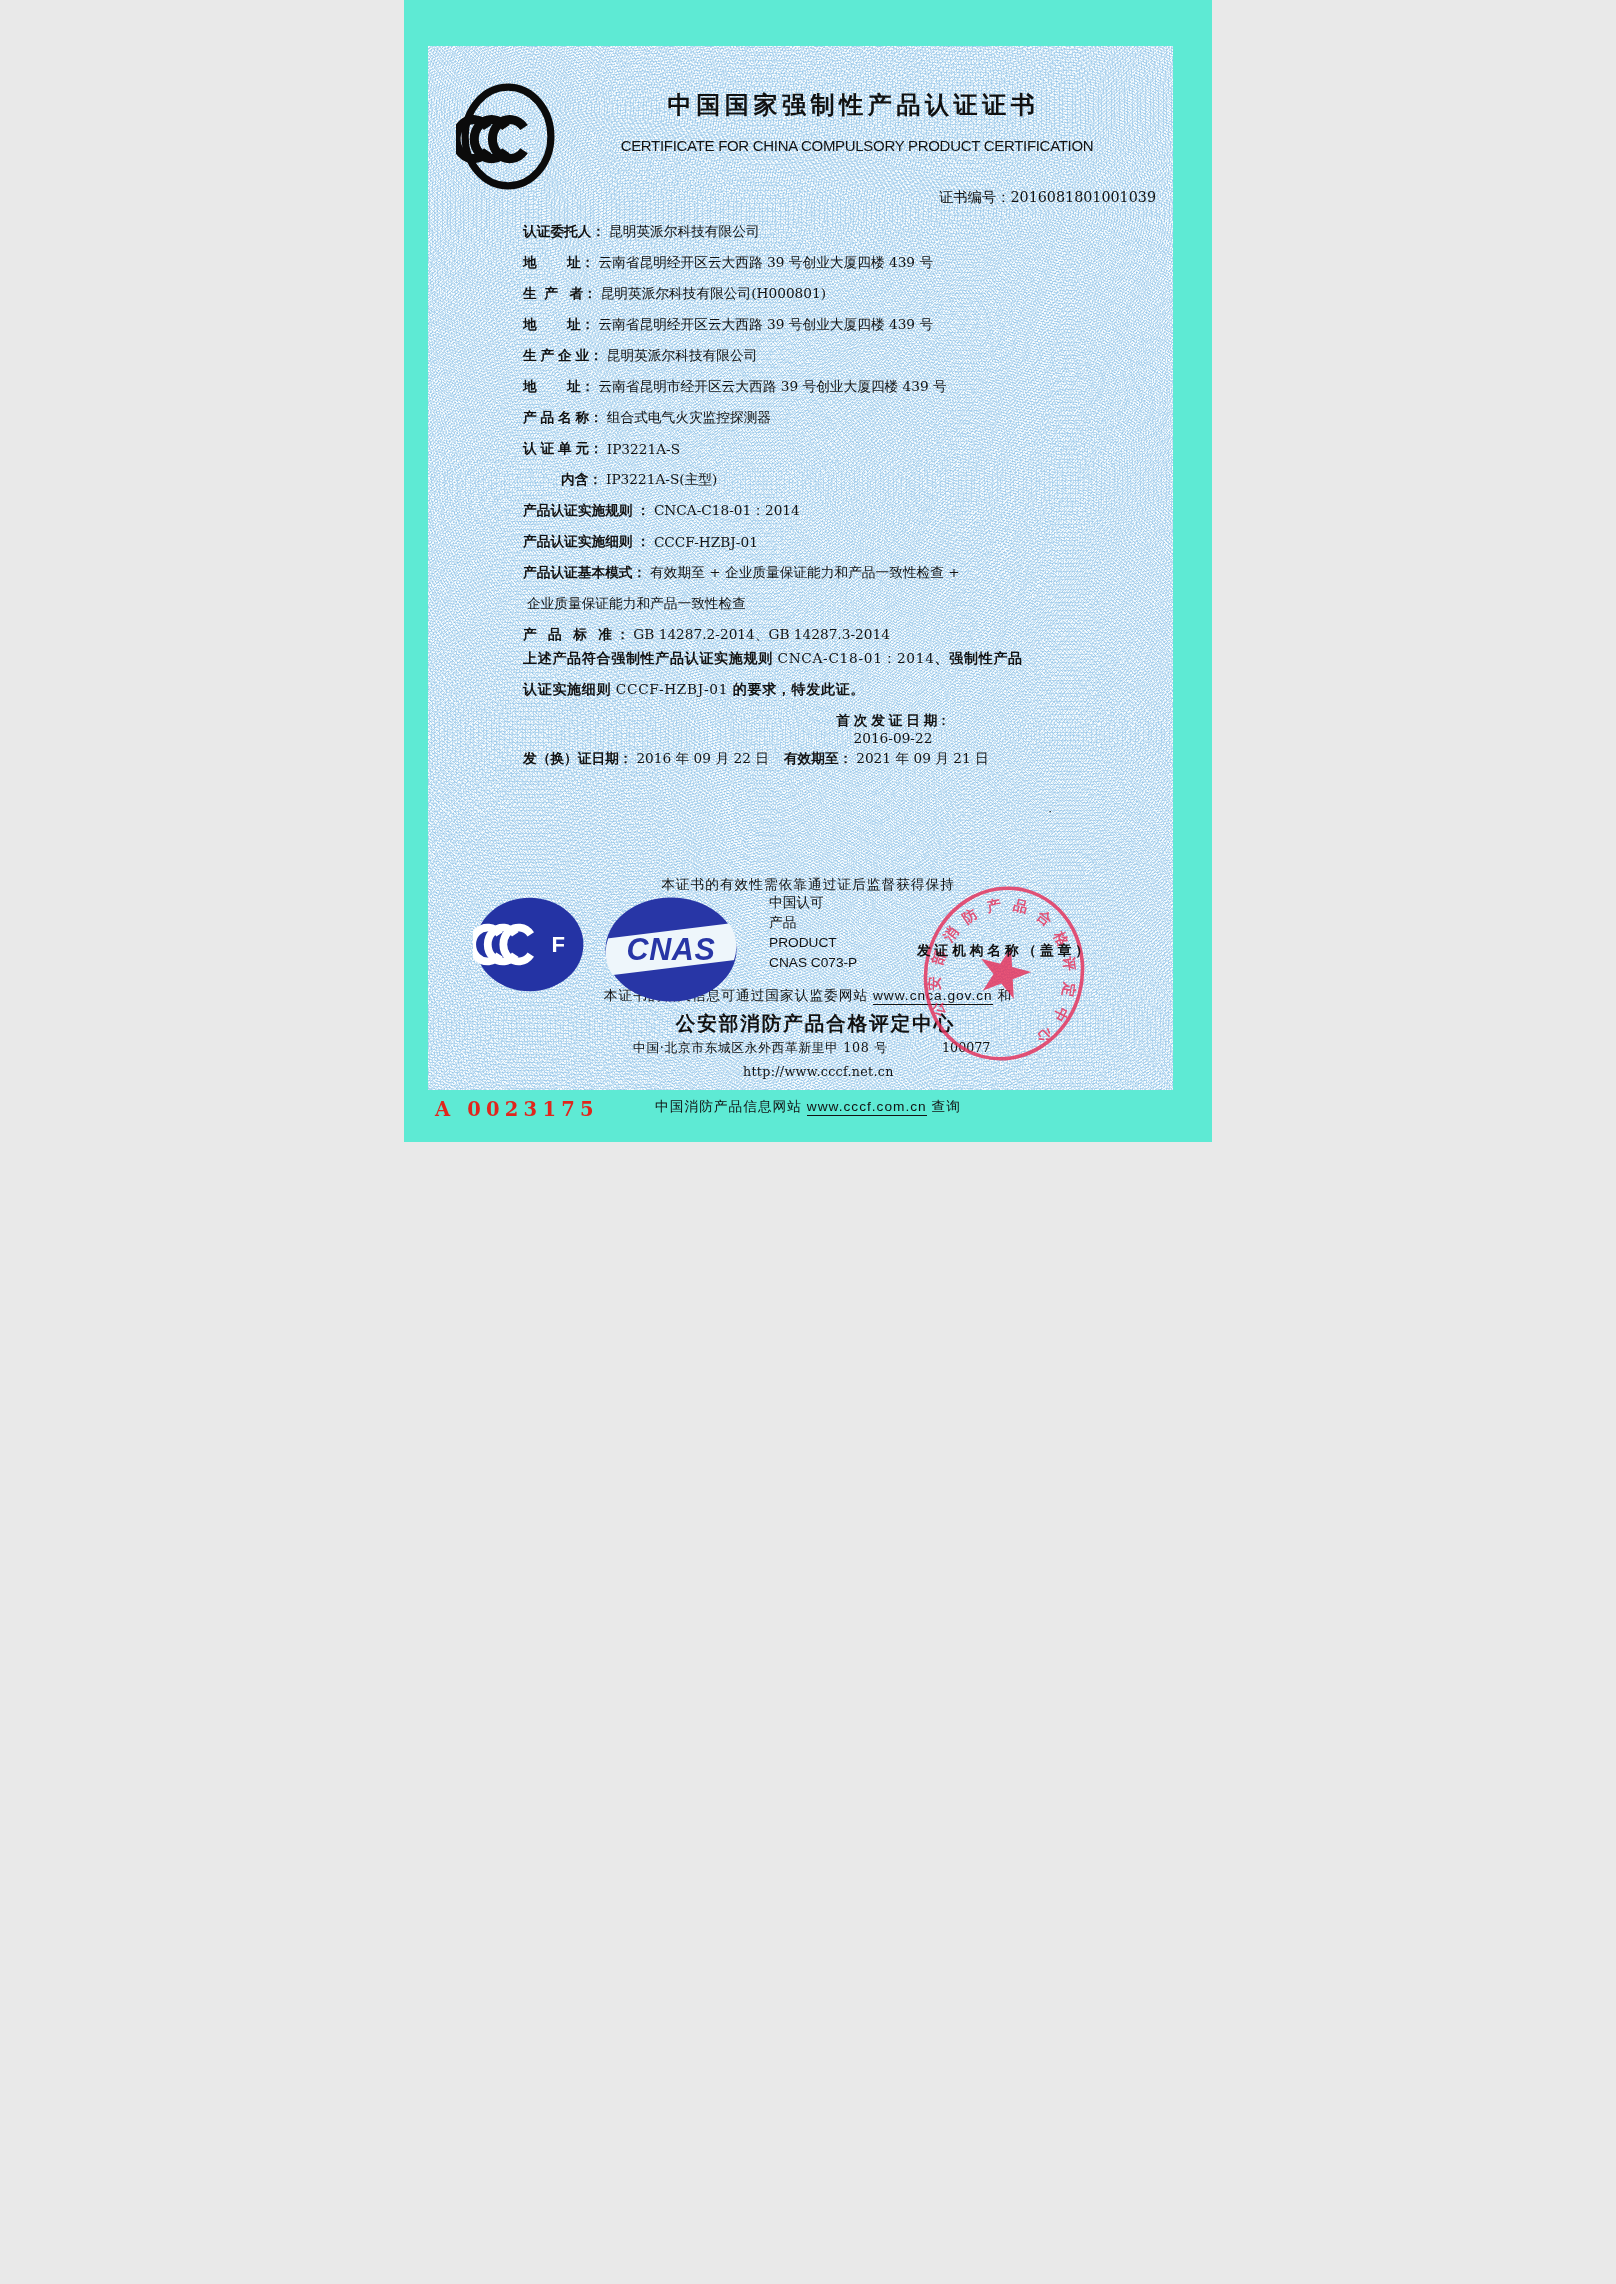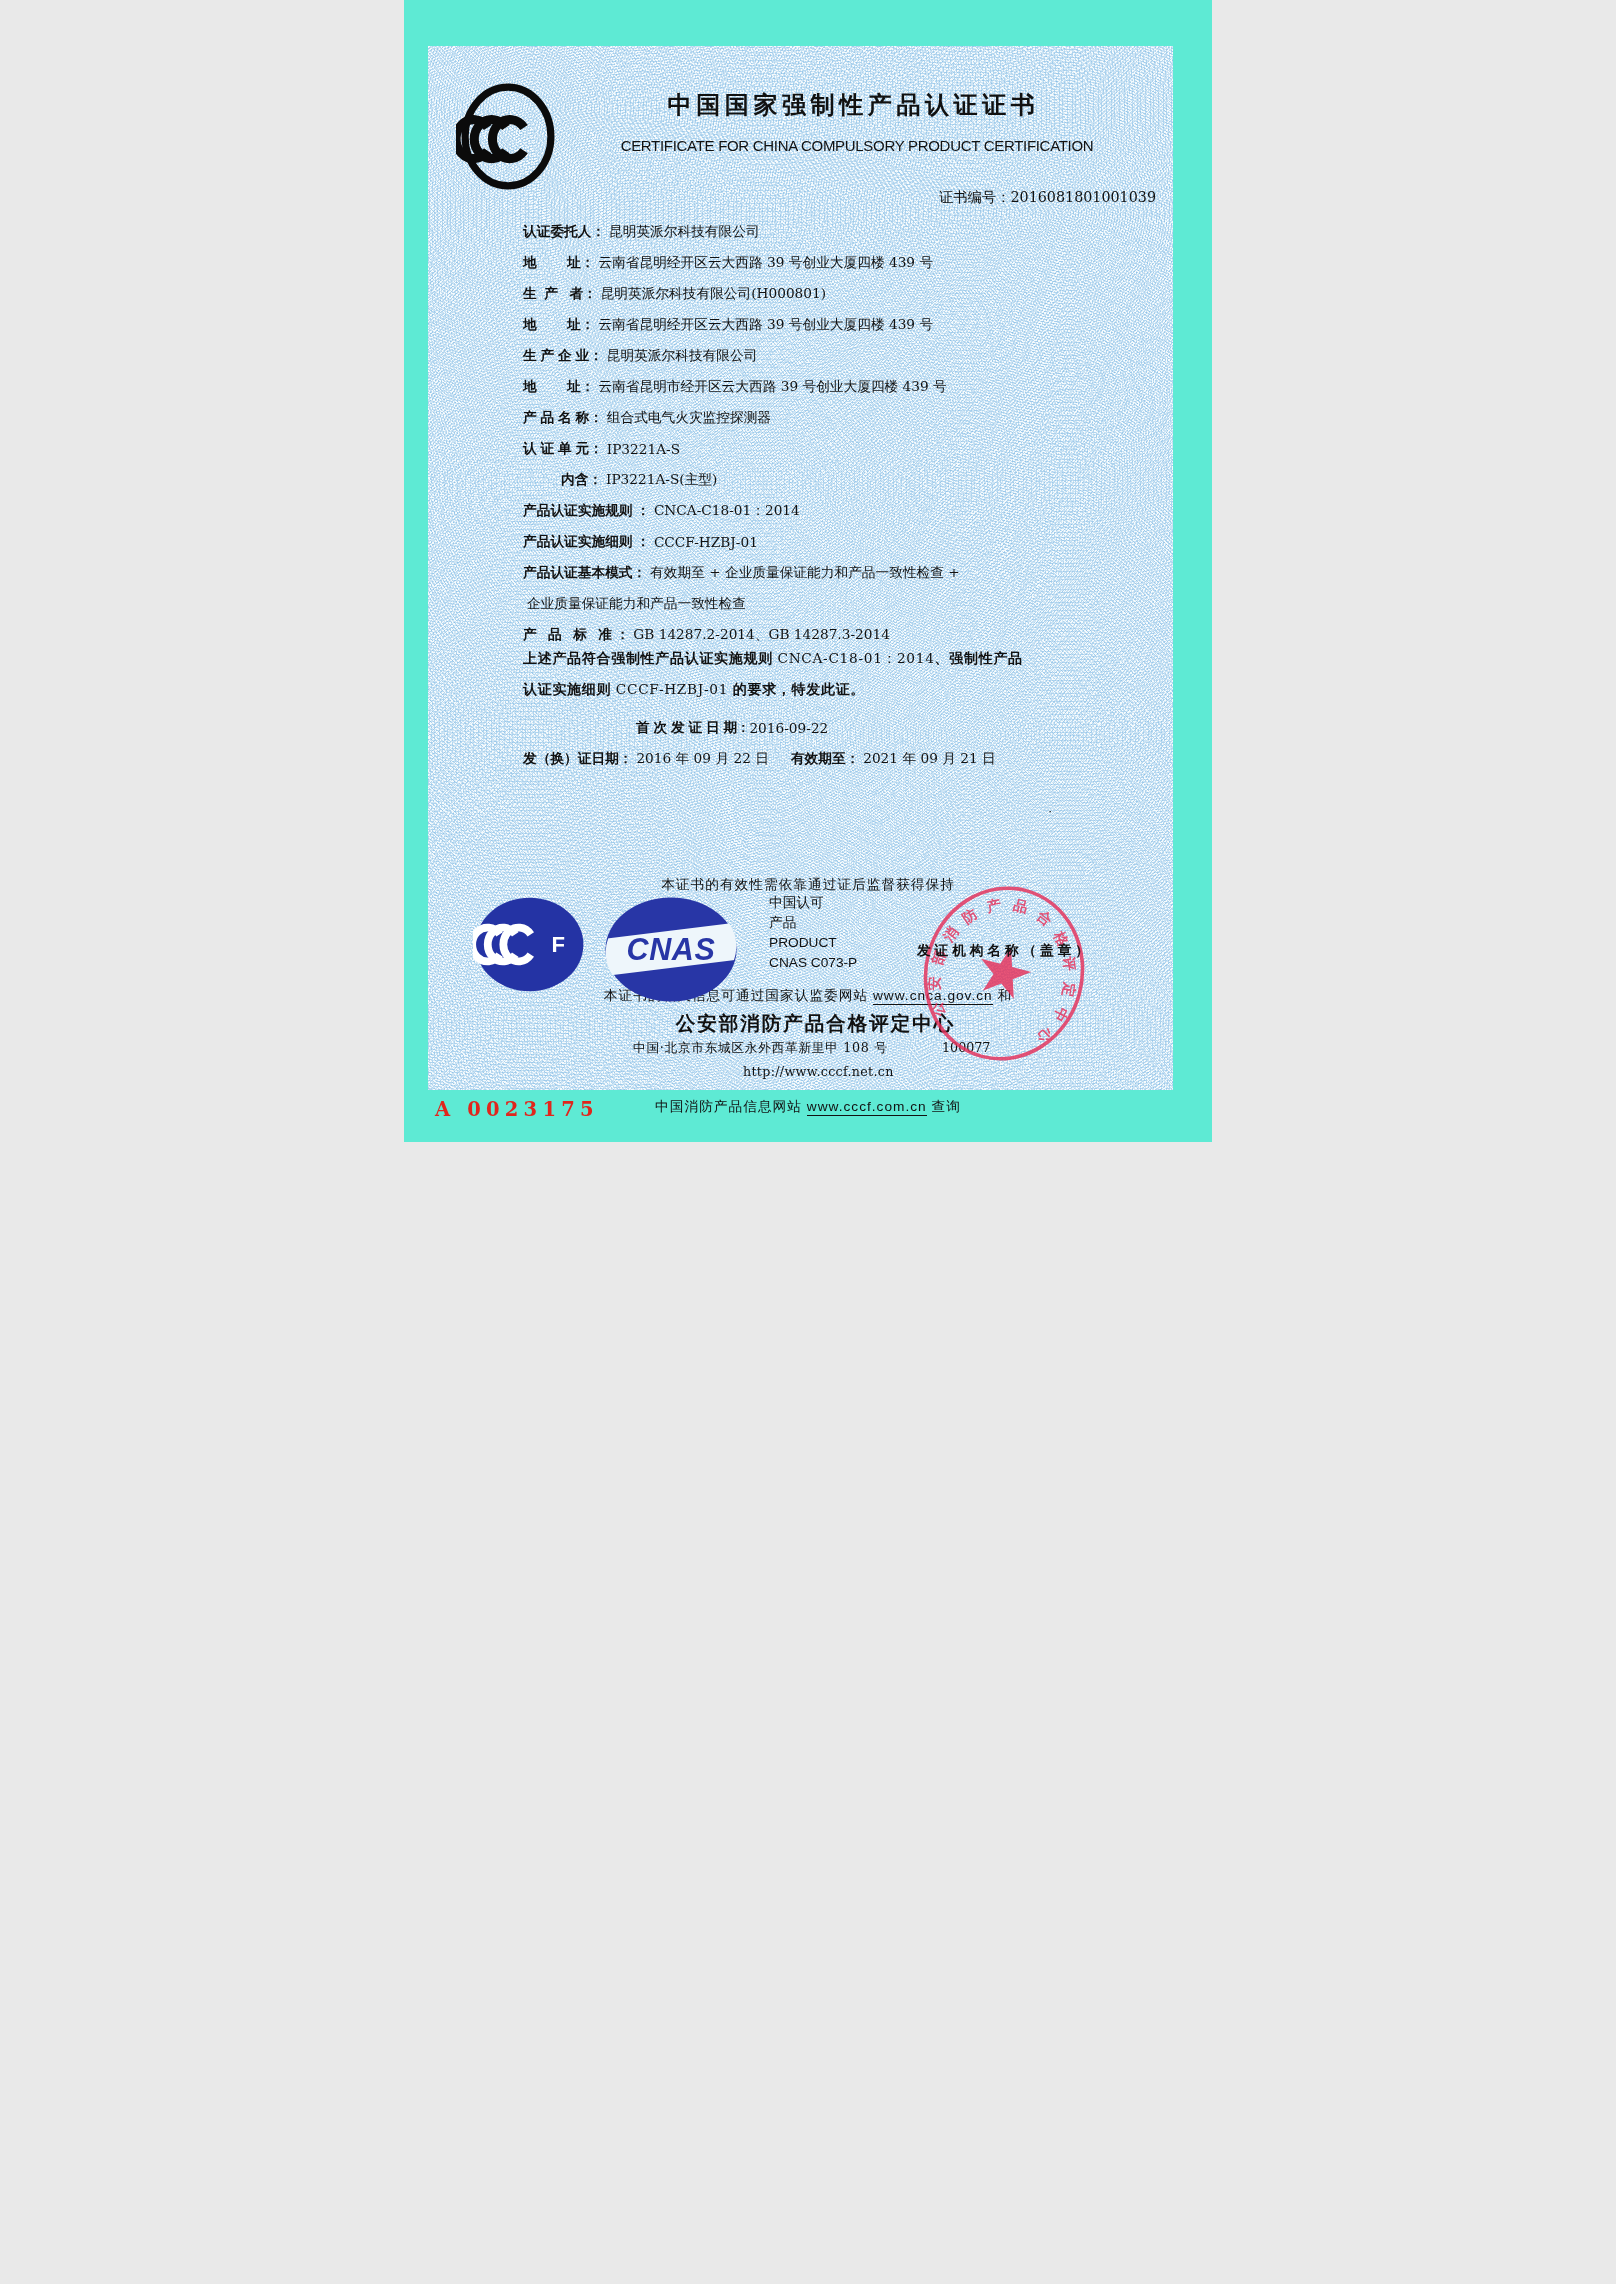--- a/index.html
+++ b/index.html
@@ -29,22 +29,22 @@
           font-family:"DejaVu Serif","Liberation Serif",serif;}
 
   .body-block{left:119px; top:216px; right:39px;}
   .row{height:31px; display:flex; align-items:center; white-space:pre;}
   .lab{font-weight:bold; font-size:13.7px; white-space:pre;}
   .val{font-size:13.7px; margin-left:3.9px; white-space:pre;
        font-family:"DejaVu Serif","Liberation Serif",serif;}
   .stmt{height:31px; display:flex; align-items:flex-start; white-space:pre; letter-spacing:0.7px;}
   .stmt .b{font-weight:bold; font-size:14px;}
   .stmt .n{font-size:13.7px; font-family:"DejaVu Serif","Liberation Serif",serif;}
-  .first-issue{margin-left:113px;}
-  .gap30{margin-left:22px;}
+  .first-issue{margin-left:86px;flex-direction:column;}
+  .gap30{margin-left:15px;}
 
   .notice{left:52px; top:792px; width:704px; text-align:center;
           font-size:13.7px; line-height:37px; letter-spacing:1px; white-space:pre;}
   .notice .u{border-bottom:1.3px solid #111; padding-bottom:0.7px;
              font-family:"Liberation Sans",sans-serif;}
   .notice-dot{left:644px; top:803px; font-size:13px;}
 
   .accred{left:365px; top:893px; font-size:13.7px; line-height:20px; white-space:pre;}
 
   .issuer-label{left:513px; top:942px; font-size:13.7px; font-weight:bold;

